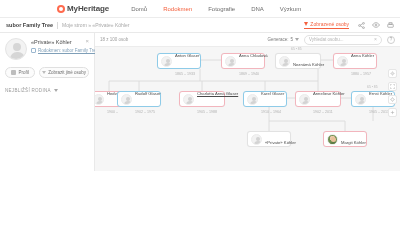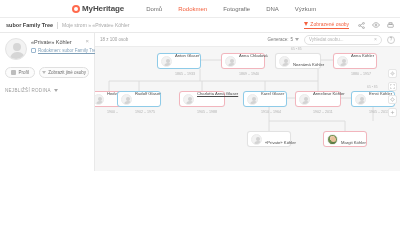--- a/index.html
+++ b/index.html
@@ -9,21 +9,21 @@
     background: #ffffff;
     overflow: hidden;
   }
   .app { position: relative; width: 400px; height: 171px; }
 
   
   .topnav {
     height: 18px;
     background: #ffffff;
     display: flex; align-items: center;
-    padding: 0 20px;
+    padding: 0 5px;
     border-bottom: 1px solid #ececec;
   }
   .logo-wrap { display: flex; align-items: center; gap: 2px; margin-left: 52px; }
   .logo-mark { width: 8px; height: 8px; border-radius: 50%; background: #ff6a4d;
                display: inline-block; position: relative; }
   .logo-mark::after { content:""; position:absolute; left:2px; top:2px; width:4px; height:4px;
                       border-radius:50%; background:#fff; }
   .logo-text { font-size: 8px; font-weight: bold; color: #4a4a4a; letter-spacing: -0.1px; }
   .navitems { display: flex; align-items: center; gap: 16px; margin-left: 22px; }
   .navitem { font-size: 6px; color: #6d6d6d; white-space: nowrap; }

